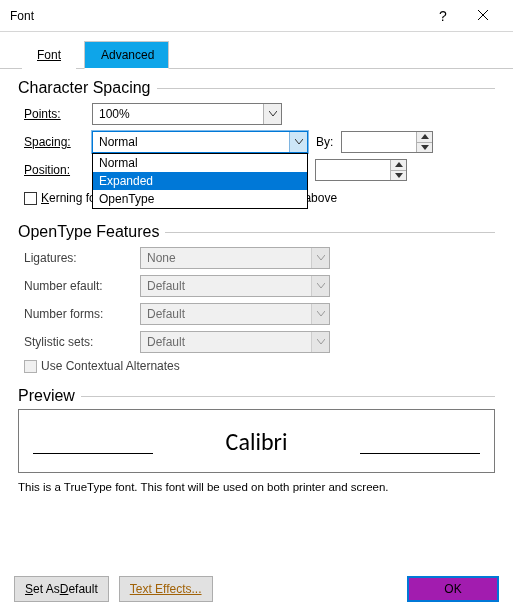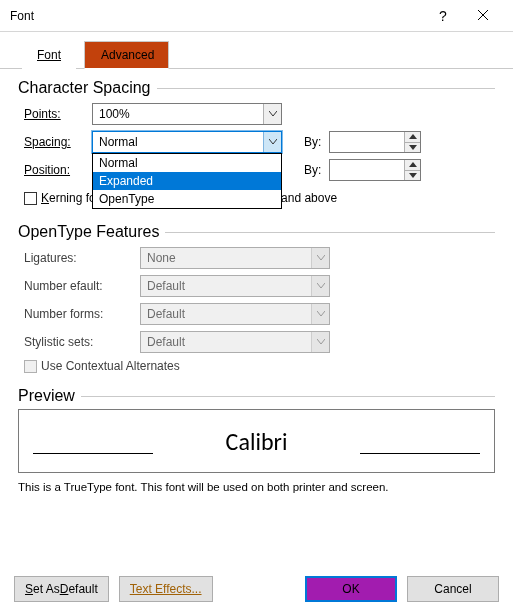--- a/index.html
+++ b/index.html
@@ -38,21 +38,21 @@
     position: relative;
     top: 1px;
     background: #fff;
   }
   .tab.inactive {
     background: #fff;
   }
   .tab.inactive span { text-decoration: underline; }
   .tab.active {
     border-color: #c9c9c9;
-    background: #c2410c;
+    background: #0ea5e9;
     border-bottom: 1px solid #fff;
     padding-left: 16px;
   }
   .content {
     padding: 10px 18px 0 18px;
   }
   .groupset {
     margin-bottom: 14px;
   }
   .group-title {
@@ -87,21 +87,21 @@
   .combobox .arrow {
     width: 18px; height: 100%;
     border-left: 1px solid #b0b0b0;
     background: #efefef;
     display: flex; align-items: center; justify-content: center;
   }
   .combobox.disabled { background: #f0f0f0; border-color: #adadad; color: #6d6d6d; }
   .combobox.disabled .arrow { background: #e5e5e5; border-left-color: #cdcdcd; }
   .combobox.highlight { border: 1px solid #0078d7; box-shadow: 0 0 0 1px #0078d780; }
   .arrow svg { width: 8px; height: 6px; }
-  .by-lbl { margin-left: 14px; }
+  .by-lbl { }
   .spinner {
     display: flex;
     height: 22px;
     border: 1px solid #7a7a7a;
     background: #fff;
     width: 92px;
   }
   .spinner input {
     flex: 1; border: 0; outline: 0; font: inherit; padding: 0 4px; width: 60px;
   }
@@ -215,21 +215,21 @@
         <div class="arrow">
           <svg viewBox="0 0 8 6">
               <path d="M0 0 L4 5 L8 0" fill="none" stroke="#333" stroke-width="1"></path>
             </svg>
         </div>
       </div>
     </div>
 
     <div class="row">
       <div class="lbl">Spacing:</div>
-      <div class="combobox highlight" style="width:190px">
+      <div class="combobox highlight" style="width:216px">
         <div class="val">Normal</div>
         <div class="arrow" style="background:#cde6f7;border-left-color:#7eb4e0;">
           <svg viewBox="0 0 8 6">
               <path d="M0 0 L4 5 L8 0" fill="none" stroke="#333" stroke-width="1"></path>
             </svg>
         </div>
         <div class="dropdown-list">
           <div>Normal</div>
           <div class="selected">Expanded</div>
           <div>OpenType</div>
@@ -352,14 +352,13 @@
     <div class="info-text">This is a TrueType font. This font will be used on both printer and screen.</div>
   </div>
 
 </div>
 
 <div class="buttons">
   <button class="btn"><span class="under">S</span>et As <span class="under">D</span>efault</button>
   <button class="btn texteff">Text Effects...</button>
   <div class="spacer"></div>
   <button class="btn default">OK</button>
-  <button class="btn">Cancel</button>
 </div>
 
 </body></html>

